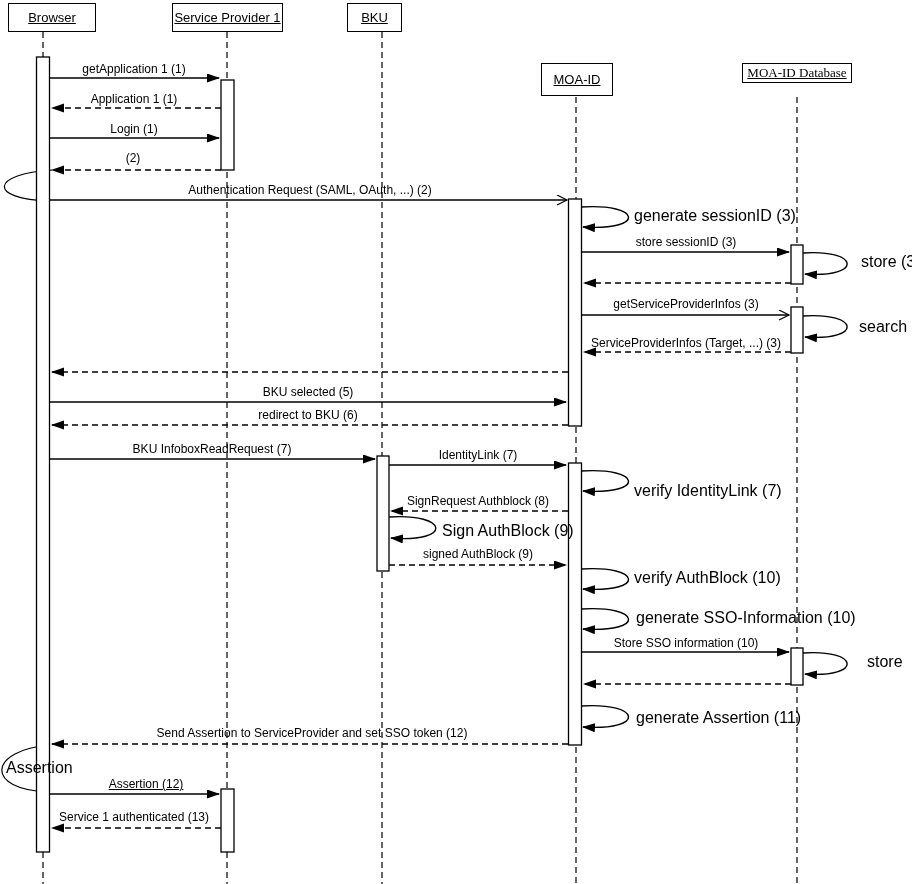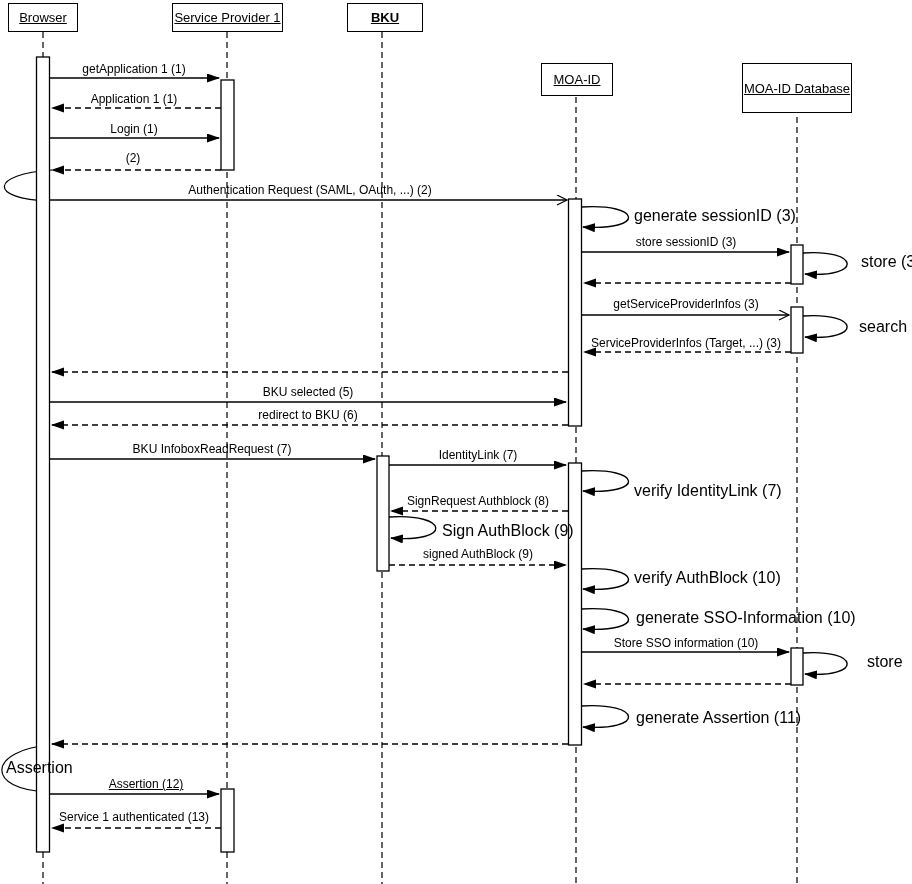--- a/index.html
+++ b/index.html
@@ -89,33 +89,33 @@
       <line x1="581" y1="652" x2="789" y2="652" marker-end="url(#mf)"></line>
       <path d="M 803 653 C 860 649, 863 678, 805 674" marker-end="url(#mf)"></path>
       <line x1="791" y1="684" x2="584" y2="684" stroke-dasharray="6,4" marker-end="url(#mf)"></line>
       <path d="M 581 706 C 642 702, 646 731, 583 727" marker-end="url(#mf)"></path>
       <line x1="568" y1="744" x2="52" y2="744" stroke-dasharray="6,4" marker-end="url(#mf)"></line>
       <line x1="49" y1="794" x2="219" y2="794" marker-end="url(#mf)"></line>
       <line x1="221" y1="828" x2="52" y2="828" stroke-dasharray="6,4" marker-end="url(#mf)"></line>
     </g>
   </svg>
 
-  <div class="actor-box" style="left:8px;top:3px;width:70px;height:29px;">
+  <div class="actor-box" style="left:8px;top:3px;width:88px;height:29px;">
     <span>Browser</span>
   </div>
   <div class="actor-box" style="left:172px;top:3px;width:111px;height:29px;">
     <span>Service Provider 1</span>
   </div>
-  <div class="actor-box" style="left:347px;top:3px;width:76px;height:29px;font-weight:bold;">
+  <div class="actor-box" style="left:347px;top:3px;width:55px;height:29px;">
     <span>BKU</span>
   </div>
   <div class="actor-box" style="left:541px;top:63px;width:72px;height:33px;">
     <span>MOA-ID</span>
   </div>
-  <div class="actor-box" style="left:742px;top:63px;width:110px;height:50px;">
+  <div class="actor-box" style="left:742px;top:63px;width:110px;height:20px;font-family:Liberation Serif, serif;">
     <span>MOA-ID Database</span>
   </div>
 
   <span class="lbl" style="left:134px;top:62px;">getApplication 1 (1)</span>
   <span class="lbl" style="left:134px;top:92px;">Application 1 (1)</span>
   <span class="lbl" style="left:134px;top:122px;">Login (1)</span>
   <span class="lbl" style="left:133px;top:151px;">(2)</span>
   <span class="lbl" style="left:310px;top:183px;">Authentication Request (SAML, OAuth, ...)  (2)</span>
   <span class="lbl-l" style="left:634px;top:209px;">generate sessionID  (3)</span>
   <span class="lbl" style="left:686px;top:235px;">store sessionID (3)</span>
@@ -129,17 +129,18 @@
   <span class="lbl" style="left:478px;top:448px;">IdentityLink (7)</span>
   <span class="lbl-l" style="left:634px;top:484px;">verify IdentityLink (7)</span>
   <span class="lbl" style="left:478px;top:494px;">SignRequest Authblock (8)</span>
   <span class="lbl-l" style="left:442px;top:524px;">Sign AuthBlock (9)</span>
   <span class="lbl" style="left:478px;top:547px;">signed AuthBlock (9)</span>
   <span class="lbl-l" style="left:634px;top:571px;">verify AuthBlock (10)</span>
   <span class="lbl-l" style="left:636px;top:611px;">generate SSO-Information (10)</span>
   <span class="lbl" style="left:686px;top:636px;">Store SSO information (10)</span>
   <span class="lbl-l" style="left:867px;top:655px;">store</span>
   <span class="lbl-l" style="left:636px;top:711px;">generate Assertion (11)</span>
+  <span class="lbl" style="left:312px;top:726px;">Send Assertion to ServiceProvider and set SSO token (12)</span>
   <span class="lbl-l" style="left:6px;top:761px;text-align:right;">Assertion</span>
   <span class="lbl" style="left:146px;top:777px;text-decoration:underline;">Assertion (12)</span>
   <span class="lbl" style="left:134px;top:810px;">Service 1 authenticated (13)</span>
 
 </div>
 
 </body></html>

